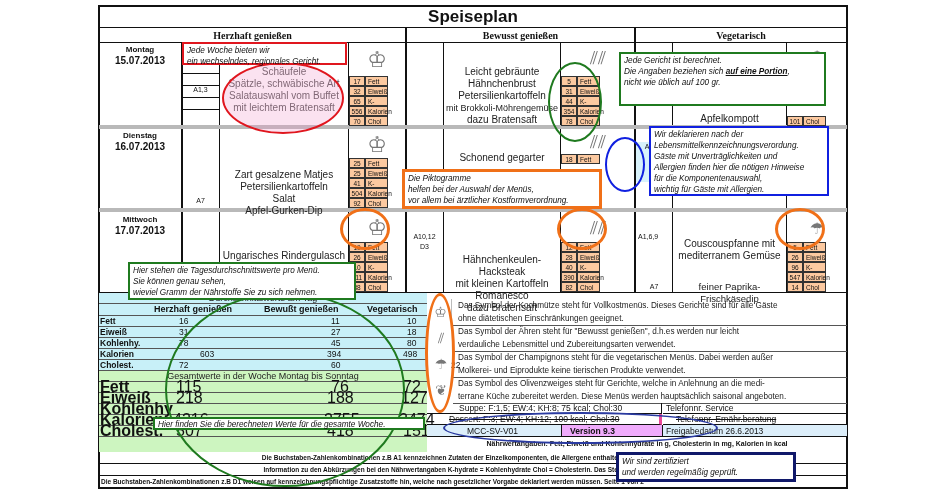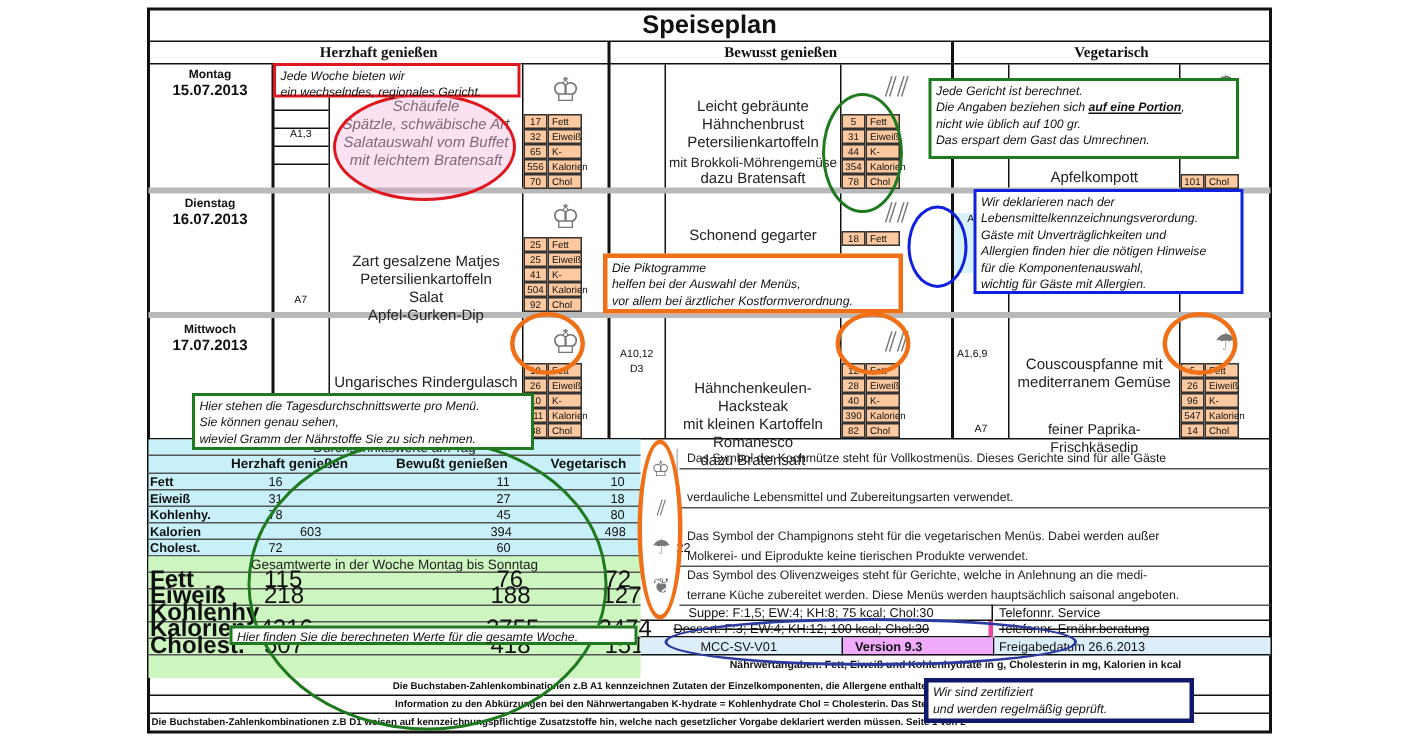--- a/index.html
+++ b/index.html
@@ -64,21 +64,21 @@
   <div class="abs hline" style="left:0;top:48px;width:37px;"></div>
 </div>
 <div class="abs" style="left:444px;top:60px;width:0;"></div>
 
 <div class="abs day" style="left:100px;top:44px;width:80px;">
   <div>Montag</div>
   <div class="date">15.07.2013</div>
 </div>
 <div class="abs allergen" style="left:182px;top:85px;width:37px;">A1,3</div>
 <div class="abs icon-box" style="left:349px;top:44px;width:56px;height:32px;font-size:22px;">♔</div>
-<div class="abs" style="left:220px;top:66px;width:128px;font-style:italic;">
+<div class="abs" style="left:220px;top:66px;width:128px;">
   <div class="dish" style="color:#555;">Schäufele</div>
   <div class="dish" style="color:#555;">Spätzle, schwäbische Art</div>
   <div class="dish" style="color:#555;">Salatauswahl vom Buffet</div>
   <div class="dish" style="color:#555;">mit leichtem Bratensaft</div>
 </div>
 <div class="abs nut" style="left:349px;top:76px;width:40px;height:50px;">
   <div class="cell v" style="top:0">17</div>
     <div class="cell l" style="top:0">Fett</div>
   <div class="cell v" style="top:10px">32</div>
     <div class="cell l" style="top:10px">Eiweiß</div>
@@ -285,42 +285,44 @@
       <span style="left:77px;">507</span>
       <span style="left:228px;">418</span>
       <span style="left:304px;">151</span>
     </div>
 </div>
 
 <div class="abs" style="left:427px;top:299px;width:420px;height:104px;">
   <div class="abs icon-box" style="left:3px;top:0;width:22px;height:26px;font-size:14px;border-right:1px solid #bbb;">♔</div>
   <div class="abs legend-row" style="left:26px;top:0;width:394px;border-bottom:1px solid #555;">
       <div>Das Symbol der Kochmütze steht für Vollkostmenüs. Dieses Gerichte sind für alle Gäste</div>
+      <div>ohne diätetischen Einschränkungen geeignet.</div>
     </div>
   <div class="abs icon-box" style="left:3px;top:26px;width:22px;height:26px;font-size:14px;">⫽</div>
   <div class="abs legend-row" style="left:26px;top:26px;width:394px;border-bottom:1px solid #555;">
+      <div>Das Symbol der Ähren steht für "Bewusst genießen", d.h.es werden nur leicht</div>
       <div>verdauliche Lebensmittel und Zubereitungsarten verwendet.</div>
     </div>
   <div class="abs icon-box" style="left:3px;top:52px;width:22px;height:26px;font-size:14px;">☂</div>
   <div class="abs legend-row" style="left:26px;top:52px;width:394px;border-bottom:1px solid #555;">
       <div>Das Symbol der Champignons steht für die vegetarischen Menüs. Dabei werden außer</div>
       <div>Molkerei- und Eiprodukte keine tierischen Produkte verwendet.</div>
     </div>
   <div class="abs icon-box" style="left:3px;top:78px;width:22px;height:26px;font-size:14px;">❦</div>
   <div class="abs legend-row" style="left:26px;top:78px;width:394px;border-bottom:1px solid #555;">
       <div>Das Symbol des Olivenzweiges steht für Gerichte, welche in Anlehnung an die medi-</div>
       <div>terrane Küche zubereitet werden. Diese Menüs werden hauptsächlich saisonal angeboten.</div>
     </div>
 </div>
 
 <div class="abs" style="left:427px;top:403px;width:420px;height:49px;font-size:8.5px;">
   <div class="abs" style="left:0;top:0;width:235px;height:11px;line-height:11px;padding-left:32px;border-bottom:1px solid #111;border-right:1px solid #111;">Suppe: F:1,5; EW:4; KH:8; 75 kcal; Chol:30</div>
   <div class="abs" style="left:236px;top:0;width:184px;height:11px;line-height:11px;padding-left:3px;border-bottom:1px solid #111;">Telefonnr. Service</div>
   <div class="abs" style="left:0;top:11px;width:235px;height:11px;line-height:11px;padding-left:22px;border-bottom:1px solid #111;border-right:3px solid #ec4899;text-decoration:line-through;">Dessert: F:3; EW:4; KH:12; 100 kcal; Chol:30</div>
-  <div class="abs" style="left:236px;top:11px;width:184px;height:11px;line-height:11px;padding-left:3px;border-bottom:1px solid #111;text-decoration:line-through;">Telefonnr. Ernähr.beratung</div>
+  <div class="abs" style="left:236px;top:11px;width:184px;height:11px;line-height:11px;padding-left:13px;border-bottom:1px solid #111;text-decoration:line-through;">Telefonnr. Ernähr.beratung</div>
   <div class="abs" style="left:0;top:22px;width:135px;height:12px;line-height:12px;padding-left:40px;background:#dceefa;border-right:1px solid #111;border-bottom:1px solid #111;">MCC-SV-V01</div>
   <div class="abs" style="left:135px;top:22px;width:101px;height:12px;line-height:12px;padding-left:8px;background:#f0abfc;font-weight:bold;border-right:1px solid #111;border-bottom:1px solid #111;">Version 9.3</div>
   <div class="abs" style="left:236px;top:22px;width:184px;height:12px;line-height:12px;padding-left:3px;background:#dceefa;border-bottom:1px solid #111;">Freigabedatum 26.6.2013</div>
   <div class="abs" style="left:0;top:34px;width:420px;height:13px;line-height:13px;text-align:center;font-size:7px;font-weight:bold;">Nährwertangaben: Fett, Eiweiß und Kohlenhydrate in g, Cholesterin in mg, Kalorien in kcal</div>
 </div>
 
 <div class="abs foot" style="left:99px;top:452px;width:748px;height:12px;">Die Buchstaben-Zahlenkombinationen z.B A1 kennzeichnen Zutaten der Einzelkomponenten, die Allergene enthalten und bei betroffenen</div>
 <div class="abs foot" style="left:99px;top:464px;width:748px;height:12px;">Information zu den Abkürzungen bei den Nährwertangaben K-hydrate = Kohlenhydrate Chol = Cholesterin.  Das Sternchen* bedeutet Alk</div>
 <div class="abs foot" style="left:99px;top:476px;width:748px;height:12px;border-bottom:none;text-align:left;padding-left:2px;">Die Buchstaben-Zahlenkombinationen z.B D1 weisen auf kennzeichnungspflichtige Zusatzstoffe hin, welche nach gesetzlicher Vorgabe deklariert werden müssen.   Seite 1 von 2</div>
 
@@ -328,21 +330,20 @@
 <div class="abs note red" style="left:182px;top:42px;width:165px;height:23px;">
   <div>Jede Woche bieten wir</div>
     <div>ein wechselndes, regionales Gericht.</div>
 </div>
 
 <div class="abs circle green" style="left:548px;top:62px;width:54px;height:80px;"></div>
 <div class="abs note green" style="left:619px;top:52px;width:207px;height:54px;">
   <div>Jede Gericht ist berechnet.</div>
   <div><span>Die Angaben beziehen sich </span><b style="text-decoration:underline;">auf eine Portion</b><span>,</span></div>
   <div>nicht wie üblich auf 100 gr.</div>
-  <div>Das erspart dem Gast das Umrechnen.</div>
 </div>
 
 <div class="abs circle blue" style="left:605px;top:137px;width:40px;height:55px;"></div>
 <div class="abs note blue" style="left:649px;top:126px;width:180px;height:70px;">
   <div>Wir deklarieren nach der</div>
     <div>Lebensmittelkennzeichnungsverordung.</div>
     <div>Gäste mit Unverträglichkeiten und</div>
   <div>Allergien finden hier die nötigen Hinweise</div>
     <div>für die Komponentenauswahl,</div>
     <div>wichtig für Gäste mit Allergien.</div>

